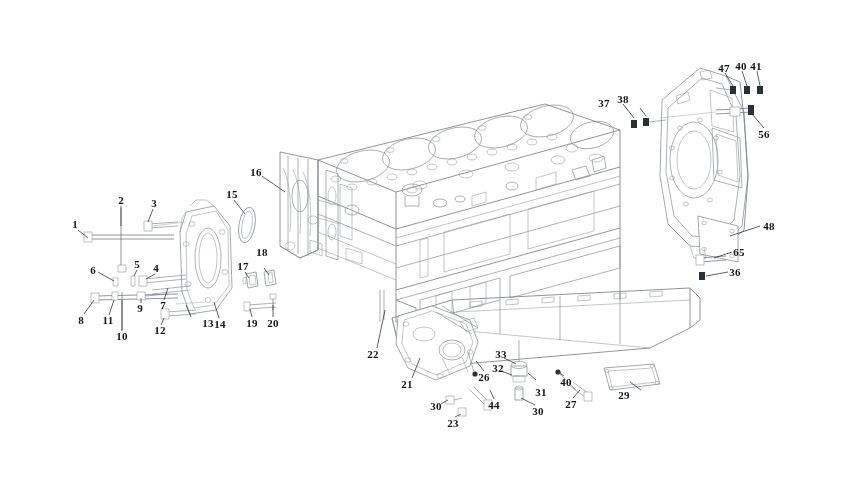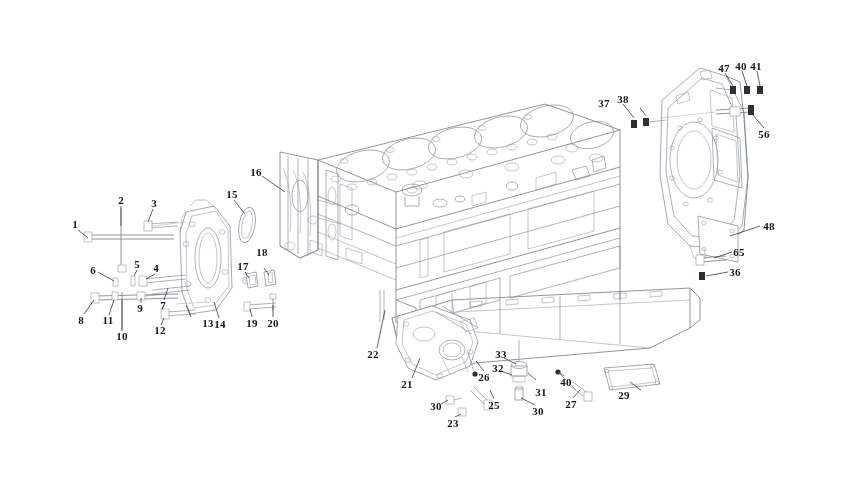--- a/index.html
+++ b/index.html
@@ -483,21 +483,21 @@
       <div class="callout" style="left: 232px; top: 194px;">15</div>
       <div class="callout" style="left: 256px; top: 172px;">16</div>
       <div class="callout" style="left: 243px; top: 266px;">17</div>
       <div class="callout" style="left: 262px; top: 252px;">18</div>
       <div class="callout" style="left: 252px; top: 323px; text-align: center;">19</div>
       <div class="callout" style="left: 273px; top: 323px;">20</div>
       <div class="callout" style="left: 407px; top: 384px;">21</div>
       <div class="callout" style="left: 373px; top: 354px;">22</div>
       <div class="callout" style="left: 453px; top: 423px;">23</div>
       <div class="callout" style="left: 436px; top: 406px;">30</div>
-      <div class="callout" style="left: 494px; top: 405px;">25</div>
+      <div class="callout" style="left: 494px; top: 405px;">44</div>
       <div class="callout" style="left: 484px; top: 377px;">26</div>
       <div class="callout" style="left: 571px; top: 404px;">27</div>
       <div class="callout" style="left: 566px; top: 382px;">40</div>
       <div class="callout" style="left: 624px; top: 395px;">29</div>
       <div class="callout" style="left: 538px; top: 411px;">30</div>
       <div class="callout" style="left: 541px; top: 385px; margin-top: 7px;">31</div>
       <div class="callout" style="left: 498px; top: 368px;">32</div>
       <div class="callout" style="left: 501px; top: 354px;">33</div>
       <div class="callout" style="left: 769px; top: 226px;">48</div>
       <div class="callout" style="left: 739px; top: 252px;">65</div>

